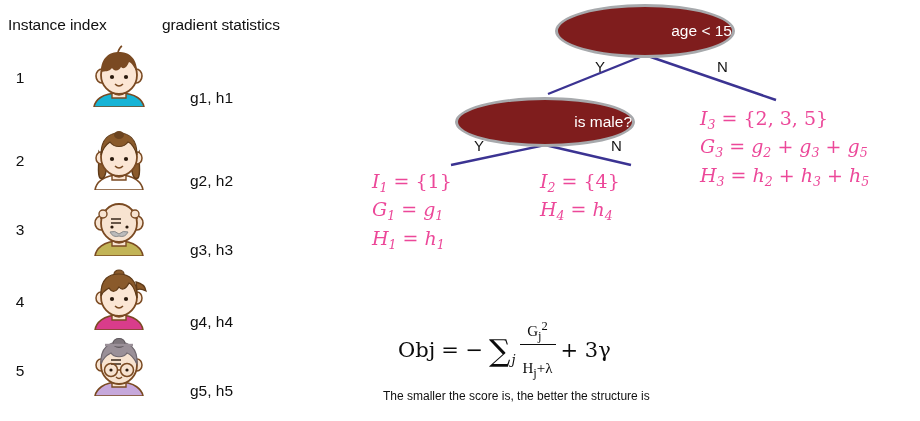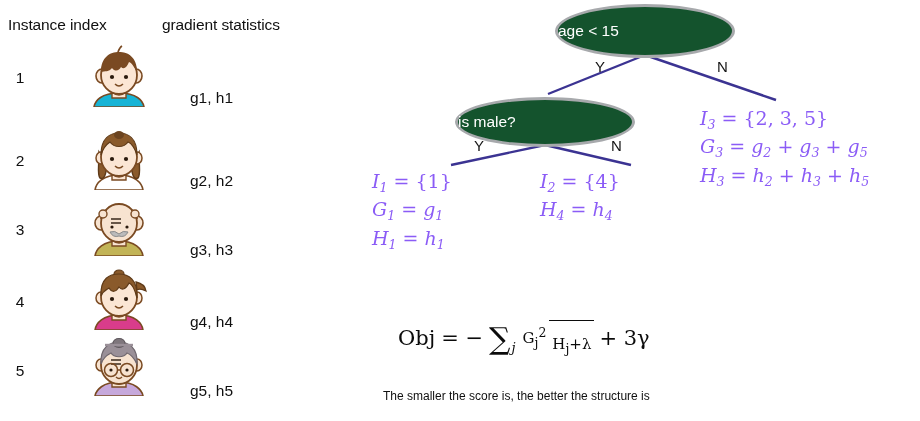--- a/index.html
+++ b/index.html
@@ -56,44 +56,44 @@
     position: absolute;
     left: 0; top: 0;
     width: 920px;
     height: 421px;
     pointer-events: none;
   }
   .node {
     position: absolute;
     display: flex;
     align-items: center;
-    justify-content: flex-start;
+    justify-content: flex-end;
     border-radius: 50%;
-    background: #14532d;
+    background: #7f1d1d;
     border: 3px solid #A7A9AC;
     box-sizing: border-box;
     color: #ffffff;
     font-size: 15.5px;
     white-space: nowrap;
   }
   #node-root   { left: 555px; top: 4px;  width: 180px; height: 54px; }
   #node-male   { left: 455px; top: 97px; width: 180px; height: 50px; }
 
   .branch-label {
     position: absolute;
     font-size: 15px;
     color: #141414;
     white-space: nowrap;
   }
 
   
   .math {
     position: absolute;
     font-family: "DejaVu Serif", "Liberation Serif", serif;
-    color: #8b5cf6;
+    color: #ec4899;
     white-space: nowrap;
     line-height: 1.42;
   }
   .math .it { font-style: italic; }
   .math sub {
     font-size: 0.66em;
     vertical-align: -0.28em;
     font-style: italic;
   }
   #math-group1 { left: 372px; top: 168px; font-size: 19px; }
@@ -120,24 +120,26 @@
   }
   #math-obj .sumsub {
     font-size: 13px;
     font-style: italic;
     position: relative;
     top: 9px;
     left: 1px;
   }
   .frac {
     display: inline-flex;
+    flex-direction: column;
     align-items: center;
     vertical-align: middle;
     margin: 0 5px;
     font-size: 15px;
+    font-family: Liberation Serif, serif;
   }
   .frac .num {
     padding: 0 3px 1px 3px;
     line-height: 1.05;
   }
   .frac .den {
     border-top: 1.3px solid #0b0b0b;
     padding: 15px 3px 0 3px;
     line-height: 1.12;
   }

